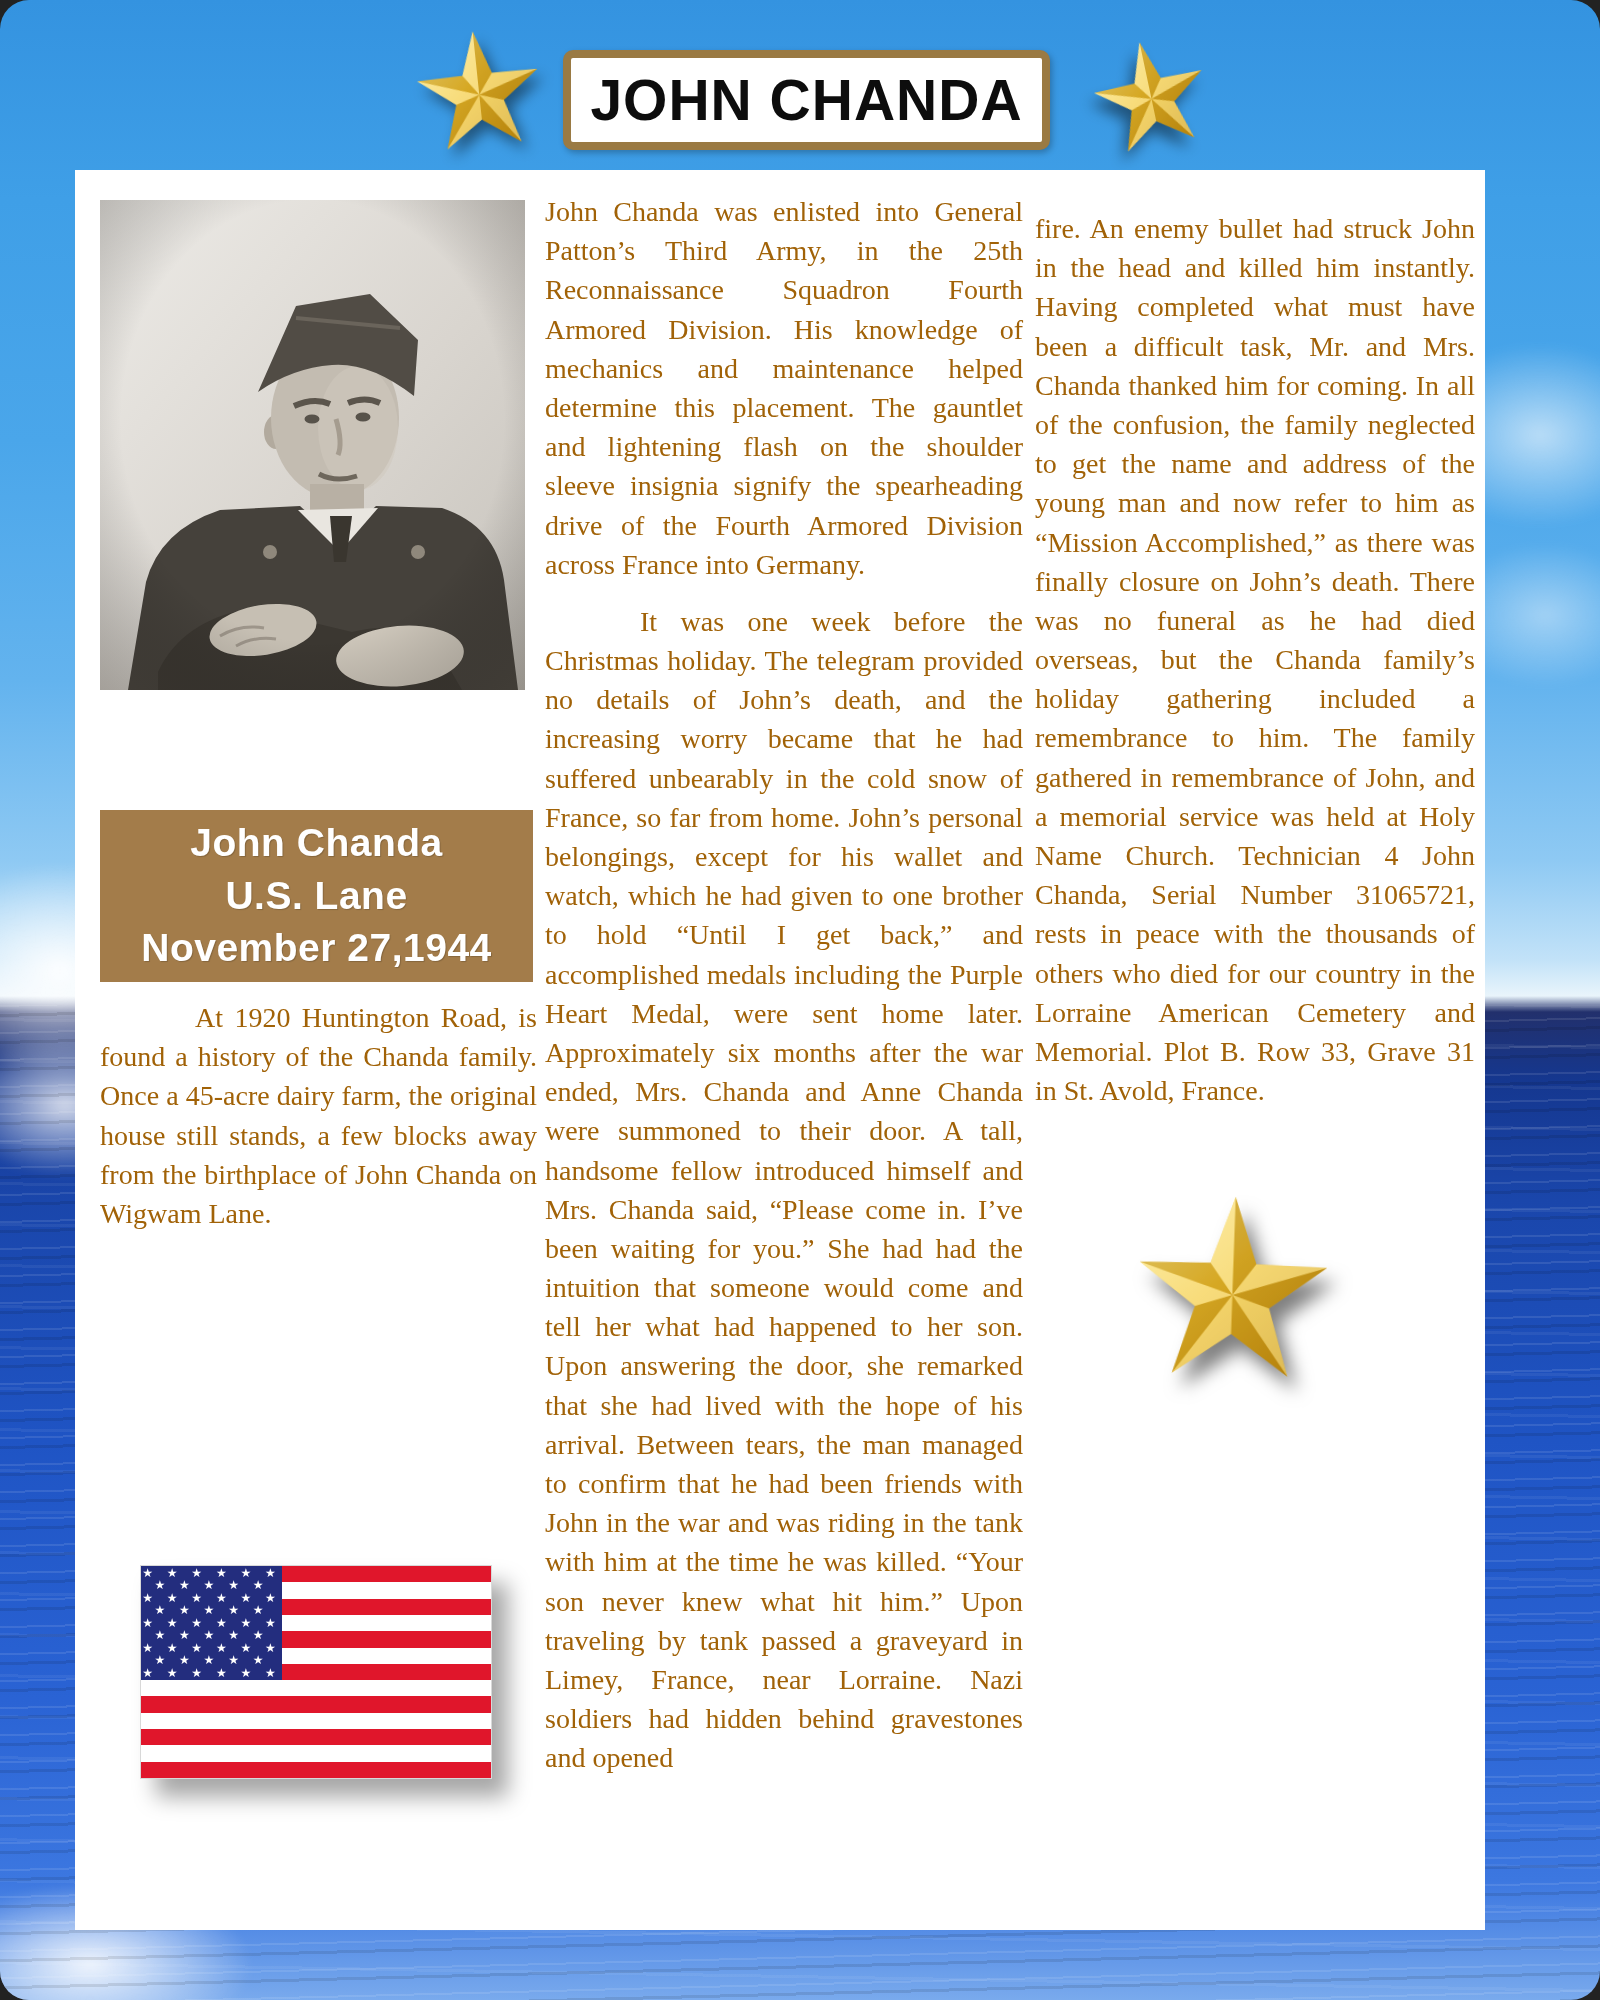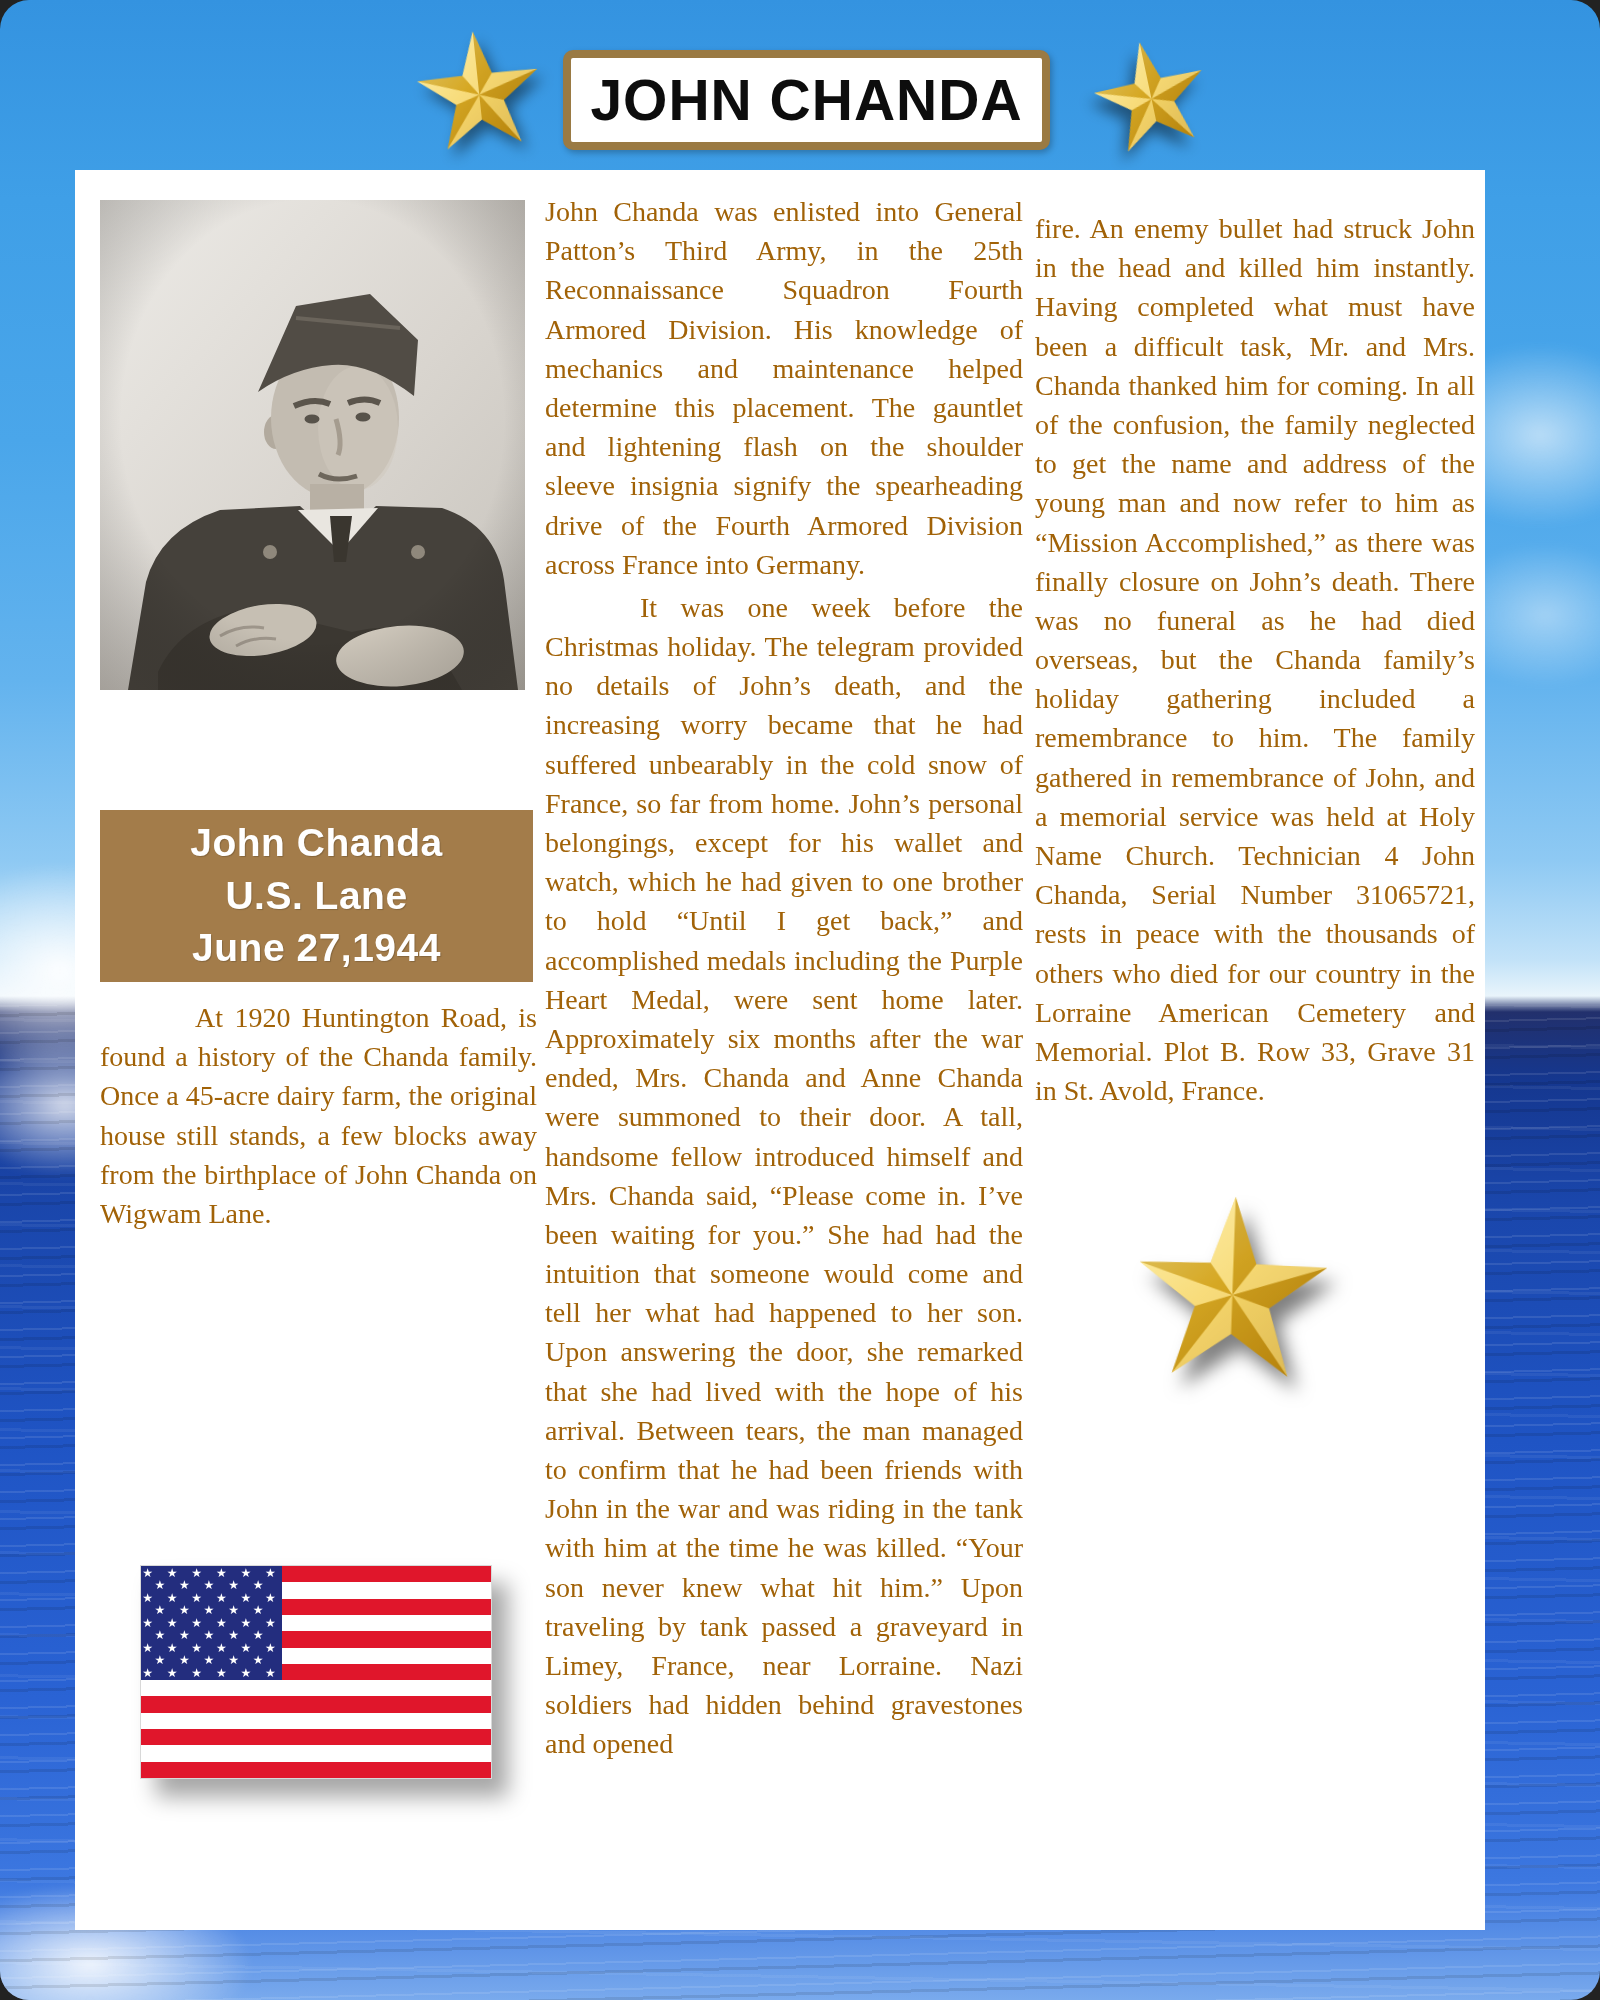--- a/index.html
+++ b/index.html
@@ -36,21 +36,21 @@
   .panel{position:absolute;left:75px;top:170px;width:1410px;height:1760px;background:#ffffff;}
   .photo{position:absolute;left:25px;top:30px;width:425px;height:490px;background:#fff;}
   .photo svg{display:block;width:100%;height:100%;}
   .caption{position:absolute;left:25px;top:640px;width:433px;height:172px;background:#a37c4a;
     display:flex;flex-direction:column;align-items:center;justify-content:center;gap:2px;}
   .caption div{font-family:"Liberation Sans",sans-serif;font-weight:700;color:#ffffff;
     font-size:39px;line-height:1.3;letter-spacing:.5px;text-shadow:1px 1px 1px rgba(0,0,0,.18);}
   .col{position:absolute;color:#a16207;font-size:28px;line-height:1.40;text-align:justify;}
   .col p{margin:0;}
   .col p.indent{text-indent:95px;}
-  .col p + p{margin-top:4px;}
+  .col p + p{margin-top:18px;}
   .left-text{left:25px;top:828px;width:437px;}
   .col-mid{left:470px;top:22px;width:478px;}
   .col-right{left:960px;top:39px;width:440px;}
   
   .flag{position:absolute;left:65px;top:1395px;width:350px;height:212px;
     background:repeating-linear-gradient(180deg,#e0162b 0px,#e0162b 16.31px,#ffffff 16.31px,#ffffff 32.62px);
     border:1px solid #d8d8d8;box-sizing:content-box;
     filter:drop-shadow(16px 18px 11px rgba(0,0,0,.35));}
   .canton{position:absolute;left:0;top:0;width:141px;height:114.2px;background:#232d7e;
     display:flex;flex-direction:column;justify-content:space-evenly;overflow:hidden;}
@@ -140,21 +140,21 @@
         <ellipse cx="163" cy="430" rx="54" ry="25" fill="#c6bfb3" transform="rotate(-9 163 430)"></ellipse>
         <ellipse cx="300" cy="456" rx="64" ry="30" fill="#cdc6ba" transform="rotate(-5 300 456)"></ellipse>
         <path d="M120 436 q20 -12 44 -8 M136 446 q18 -10 40 -7" stroke="#9d958a" stroke-width="3" fill="none"></path>
         <rect width="425" height="490" fill="url(#vig)"></rect>
       </svg>
     </div>
 
     <div class="caption">
       <div>John Chanda</div>
       <div>U.S. Lane</div>
-      <div>June 27,1944</div>
+      <div>November 27,1944</div>
     </div>
 
     <div class="col left-text">
       <p class="indent">At 1920 Huntington Road, is found a history of the Chanda family. Once a 45-acre dairy farm, the original house still stands, a few blocks away from the birthplace of John Chanda on Wigwam Lane.</p>
     </div>
 
     <div class="flag">
       <div class="canton">
           <div class="fsr">★ ★ ★ ★ ★ ★</div>
           <div class="fsr">★ ★ ★ ★ ★</div>

